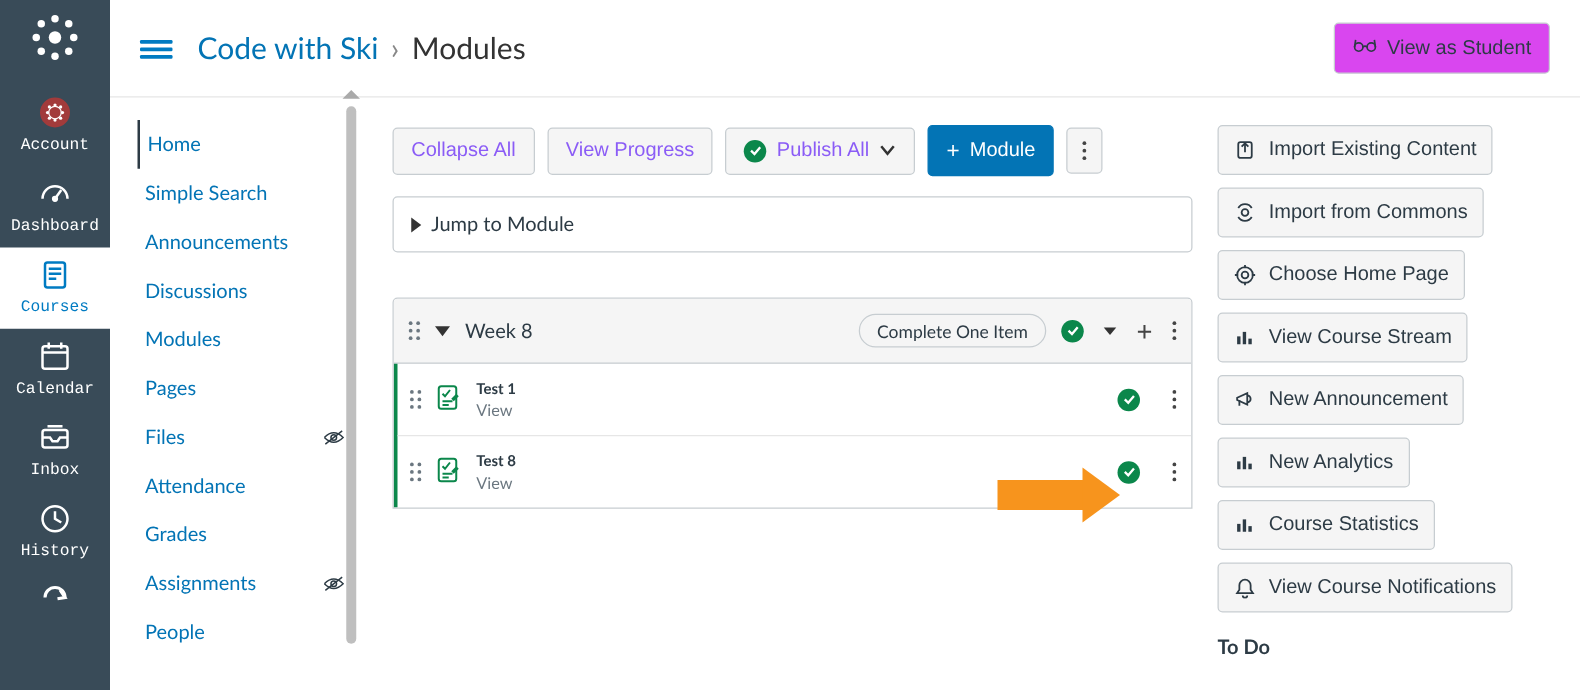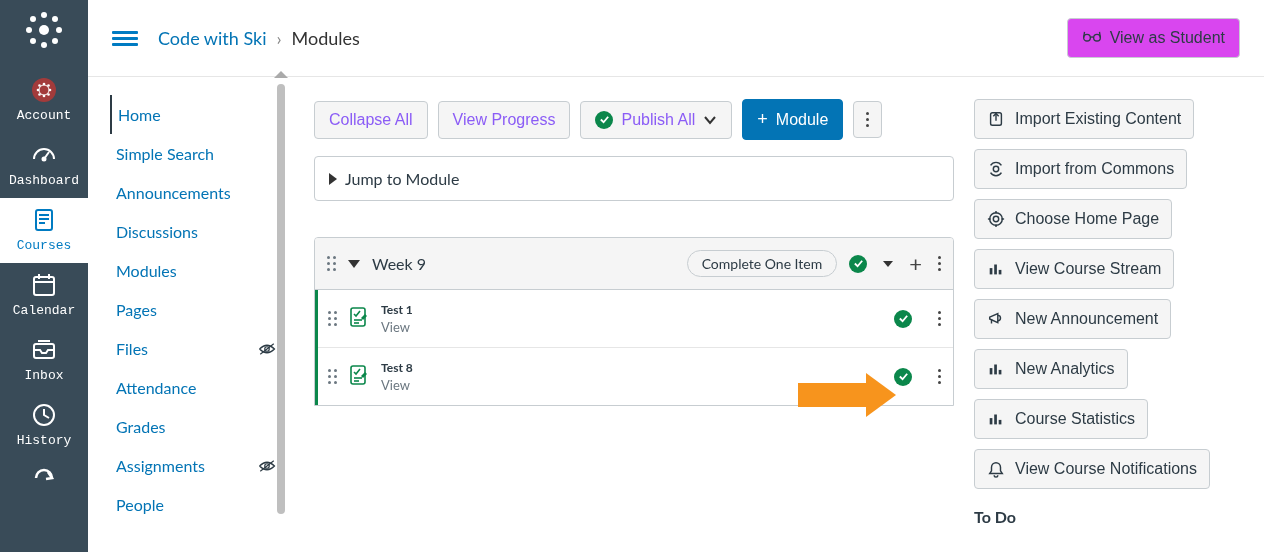--- a/index.html
+++ b/index.html
@@ -34,21 +34,21 @@
   .topbar {
     display: flex; align-items: center; justify-content: space-between;
     padding: 18px 24px 18px 24px;
     border-bottom: 1px solid #e6e6e6;
   }
   .topbar-left { display: flex; align-items: center; gap: 20px; }
   .hamburger {
     width: 26px; height: 20px; cursor: pointer;
   }
   .hamburger div { height: 3px; background: #007bc2; margin: 3px 0; border-radius: 1px; }
-  .breadcrumbs { font-size: 18px; display: flex; gap: 10px; }
+  .breadcrumbs { font-size: 24px; display: flex; gap: 10px; }
   .breadcrumbs .course { color: #0374b5; }
   .breadcrumbs .sep { color: #888; }
   .breadcrumbs .current { color: #333; }
 
   .view-as {
     border: 1px solid #c7cdd1; background: #d946ef; color: #2d3b45;
     border-radius: 4px; padding: 10px 14px; font-size: 16px; cursor: pointer;
     display: inline-flex; align-items: center; gap: 8px;
   }
 
@@ -380,21 +380,21 @@
         <div class="module-header">
           <span class="drag-dots">
               <i></i>
               <i></i>
               <i></i>
               <i></i>
               <i></i>
               <i></i>
             </span>
           <span class="caret-down"></span>
-          <span class="mod-title">Week 9</span>
+          <span class="mod-title">Week 8</span>
           <div class="spacer"></div>
           <span class="pill">Complete One Item</span>
           <div class="hdr-actions">
             <span class="check-circ">
               <svg viewBox="0 0 12 12">
                   <polyline points="2,6 5,9 10,3" fill="none" stroke="#fff" stroke-width="2"></polyline>
                 </svg>
             </span>
             <span class="caret-down" style="border-top-color:#333; border-left-width:5px; border-right-width:5px; border-top-width:6px;"></span>
             <span class="plus">+</span>

